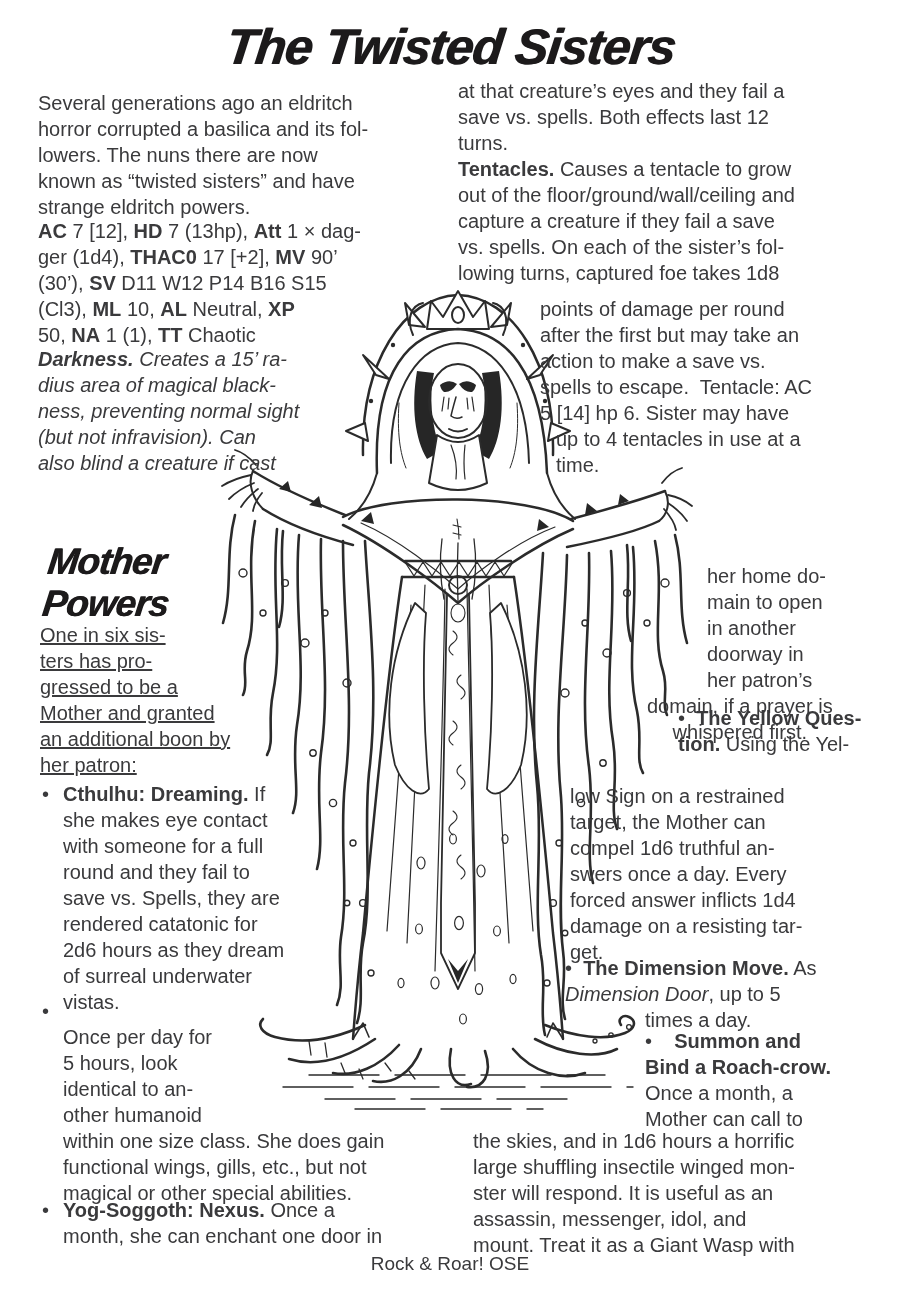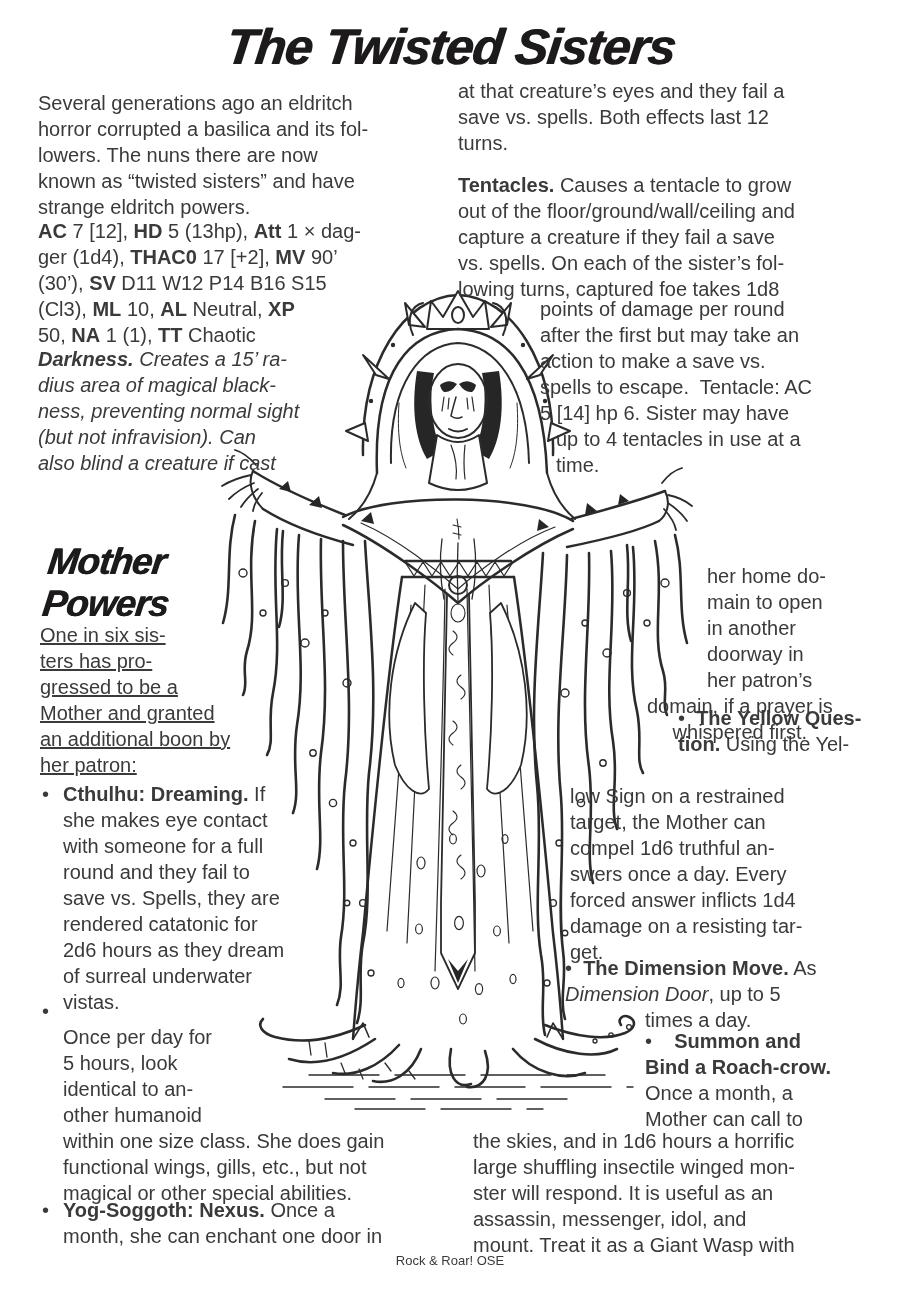--- a/index.html
+++ b/index.html
@@ -41,21 +41,21 @@
     color:var(--heading-ink,#1c1a1b);
   }
   .mother-heading .brush {
     font-size:37px; line-height:42px;
     transform-origin:0 100%;
     text-shadow:0.7px 0 0 currentColor;
     white-space:pre-wrap;
   }
   .footer {
     position:absolute; left:0; right:0; top:1253px;
-    text-align:center; font-size:13px; z-index:2;
+    text-align:center; font-size:19px; z-index:2;
   }
   .illus {
     position:absolute; left:213px; top:283px;
     width:484px; height:832px; z-index:1;
   }
 </style>
 </head>
 <body>
 
 <div class="title">
@@ -243,21 +243,21 @@
   </g>
 </svg>
 </div>
 
 <div class="blk" style="left:38px; top:90px; width:420px;">Several generations ago an eldritch
 horror corrupted a basilica and its fol-
 lowers. The nuns there are now
 known as “twisted sisters” and have
 strange eldritch powers.</div>
 
-<div class="blk" style="left:38px; top:218px; width:424px;"><span class="b">AC</span><span> 7 [12], </span><span class="b">HD</span><span> 5 (13hp), </span><span class="b">Att</span><span> 1 × dag-
+<div class="blk" style="left:38px; top:218px; width:424px;"><span class="b">AC</span><span> 7 [12], </span><span class="b">HD</span><span> 7 (13hp), </span><span class="b">Att</span><span> 1 × dag-
 ger (1d4), </span><span class="b">THAC0</span><span> 17 [+2], </span><span class="b">MV</span><span> 90’
 (30’), </span><span class="b">SV</span><span> D11 W12 P14 B16 S15
 (Cl3), </span><span class="b">ML</span><span> 10, </span><span class="b">AL</span><span> Neutral, </span><span class="b">XP</span><span>
 50, </span><span class="b">NA</span><span> 1 (1), </span><span class="b">TT</span><span> Chaotic</span></div>
 
 <div class="blk" style="left:38px; top:346px; width:364px;font-style:italic;"><span class="b">Darkness.</span><span> Creates a 15’ ra-
 dius area of magical black-
 ness, preventing normal sight
 (but not infravision). Can
 also blind a creature if cast</span></div>
@@ -302,21 +302,21 @@
 <div class="blk bullet" style="left:42px; top:1197px; width:440px;">
   <span class="dot">•</span>
   <div class="btext"><span class="b">Yog-Soggoth: Nexus.</span><span> Once a
 month, she can enchant one door in</span></div>
 </div>
 
 <div class="blk" style="left:458px; top:78px;">at that creature’s eyes and they fail a
 save vs. spells. Both effects last 12
 turns.</div>
 
-<div class="blk" style="left:458px; top:172px; width:430px;"><span class="b">Tentacles.</span><span> Causes a tentacle to grow
+<div class="blk" style="left:458px; top:156px; width:430px;"><span class="b">Tentacles.</span><span> Causes a tentacle to grow
 out of the floor/ground/wall/ceiling and
 capture a creature if they fail a save
 vs. spells. On each of the sister’s fol-
 lowing turns, captured foe takes 1d8</span></div>
 
 <div class="blk" style="left:540px; top:296px;">points of damage per round
 after the first but may take an
 action to make a save vs.
 spells to escape.  Tentacle: AC
 5 [14] hp 6. Sister may have</div>

